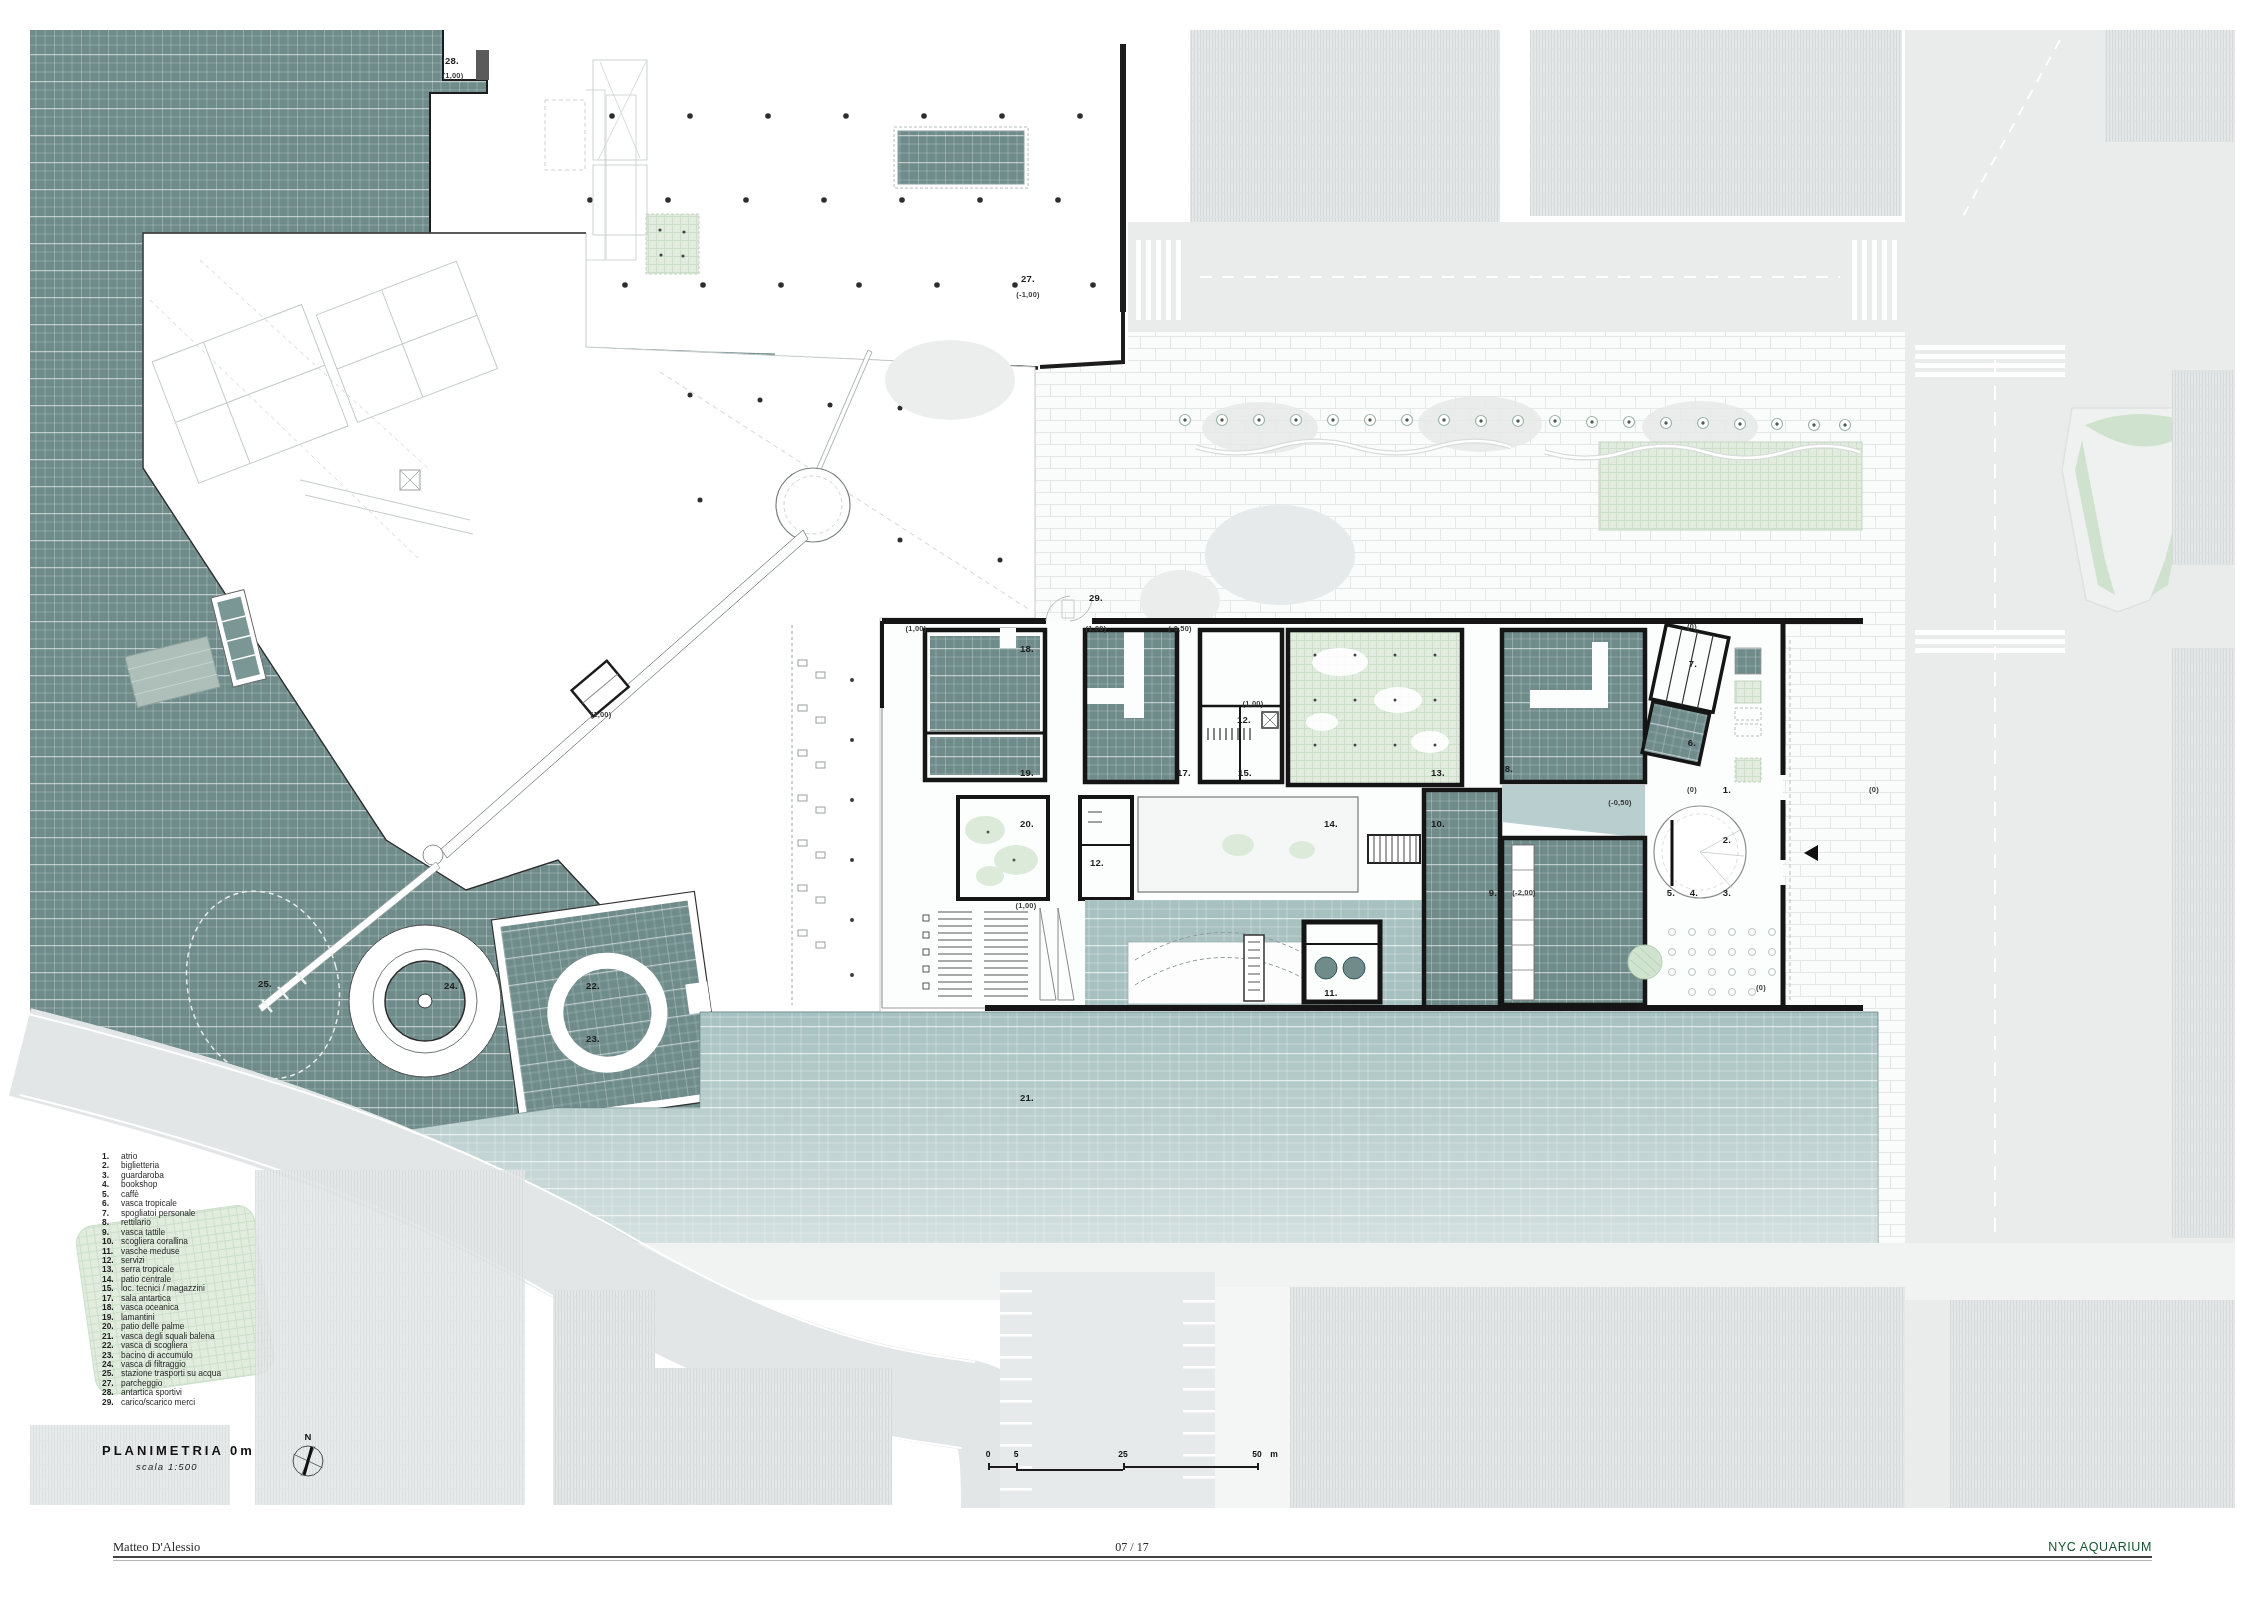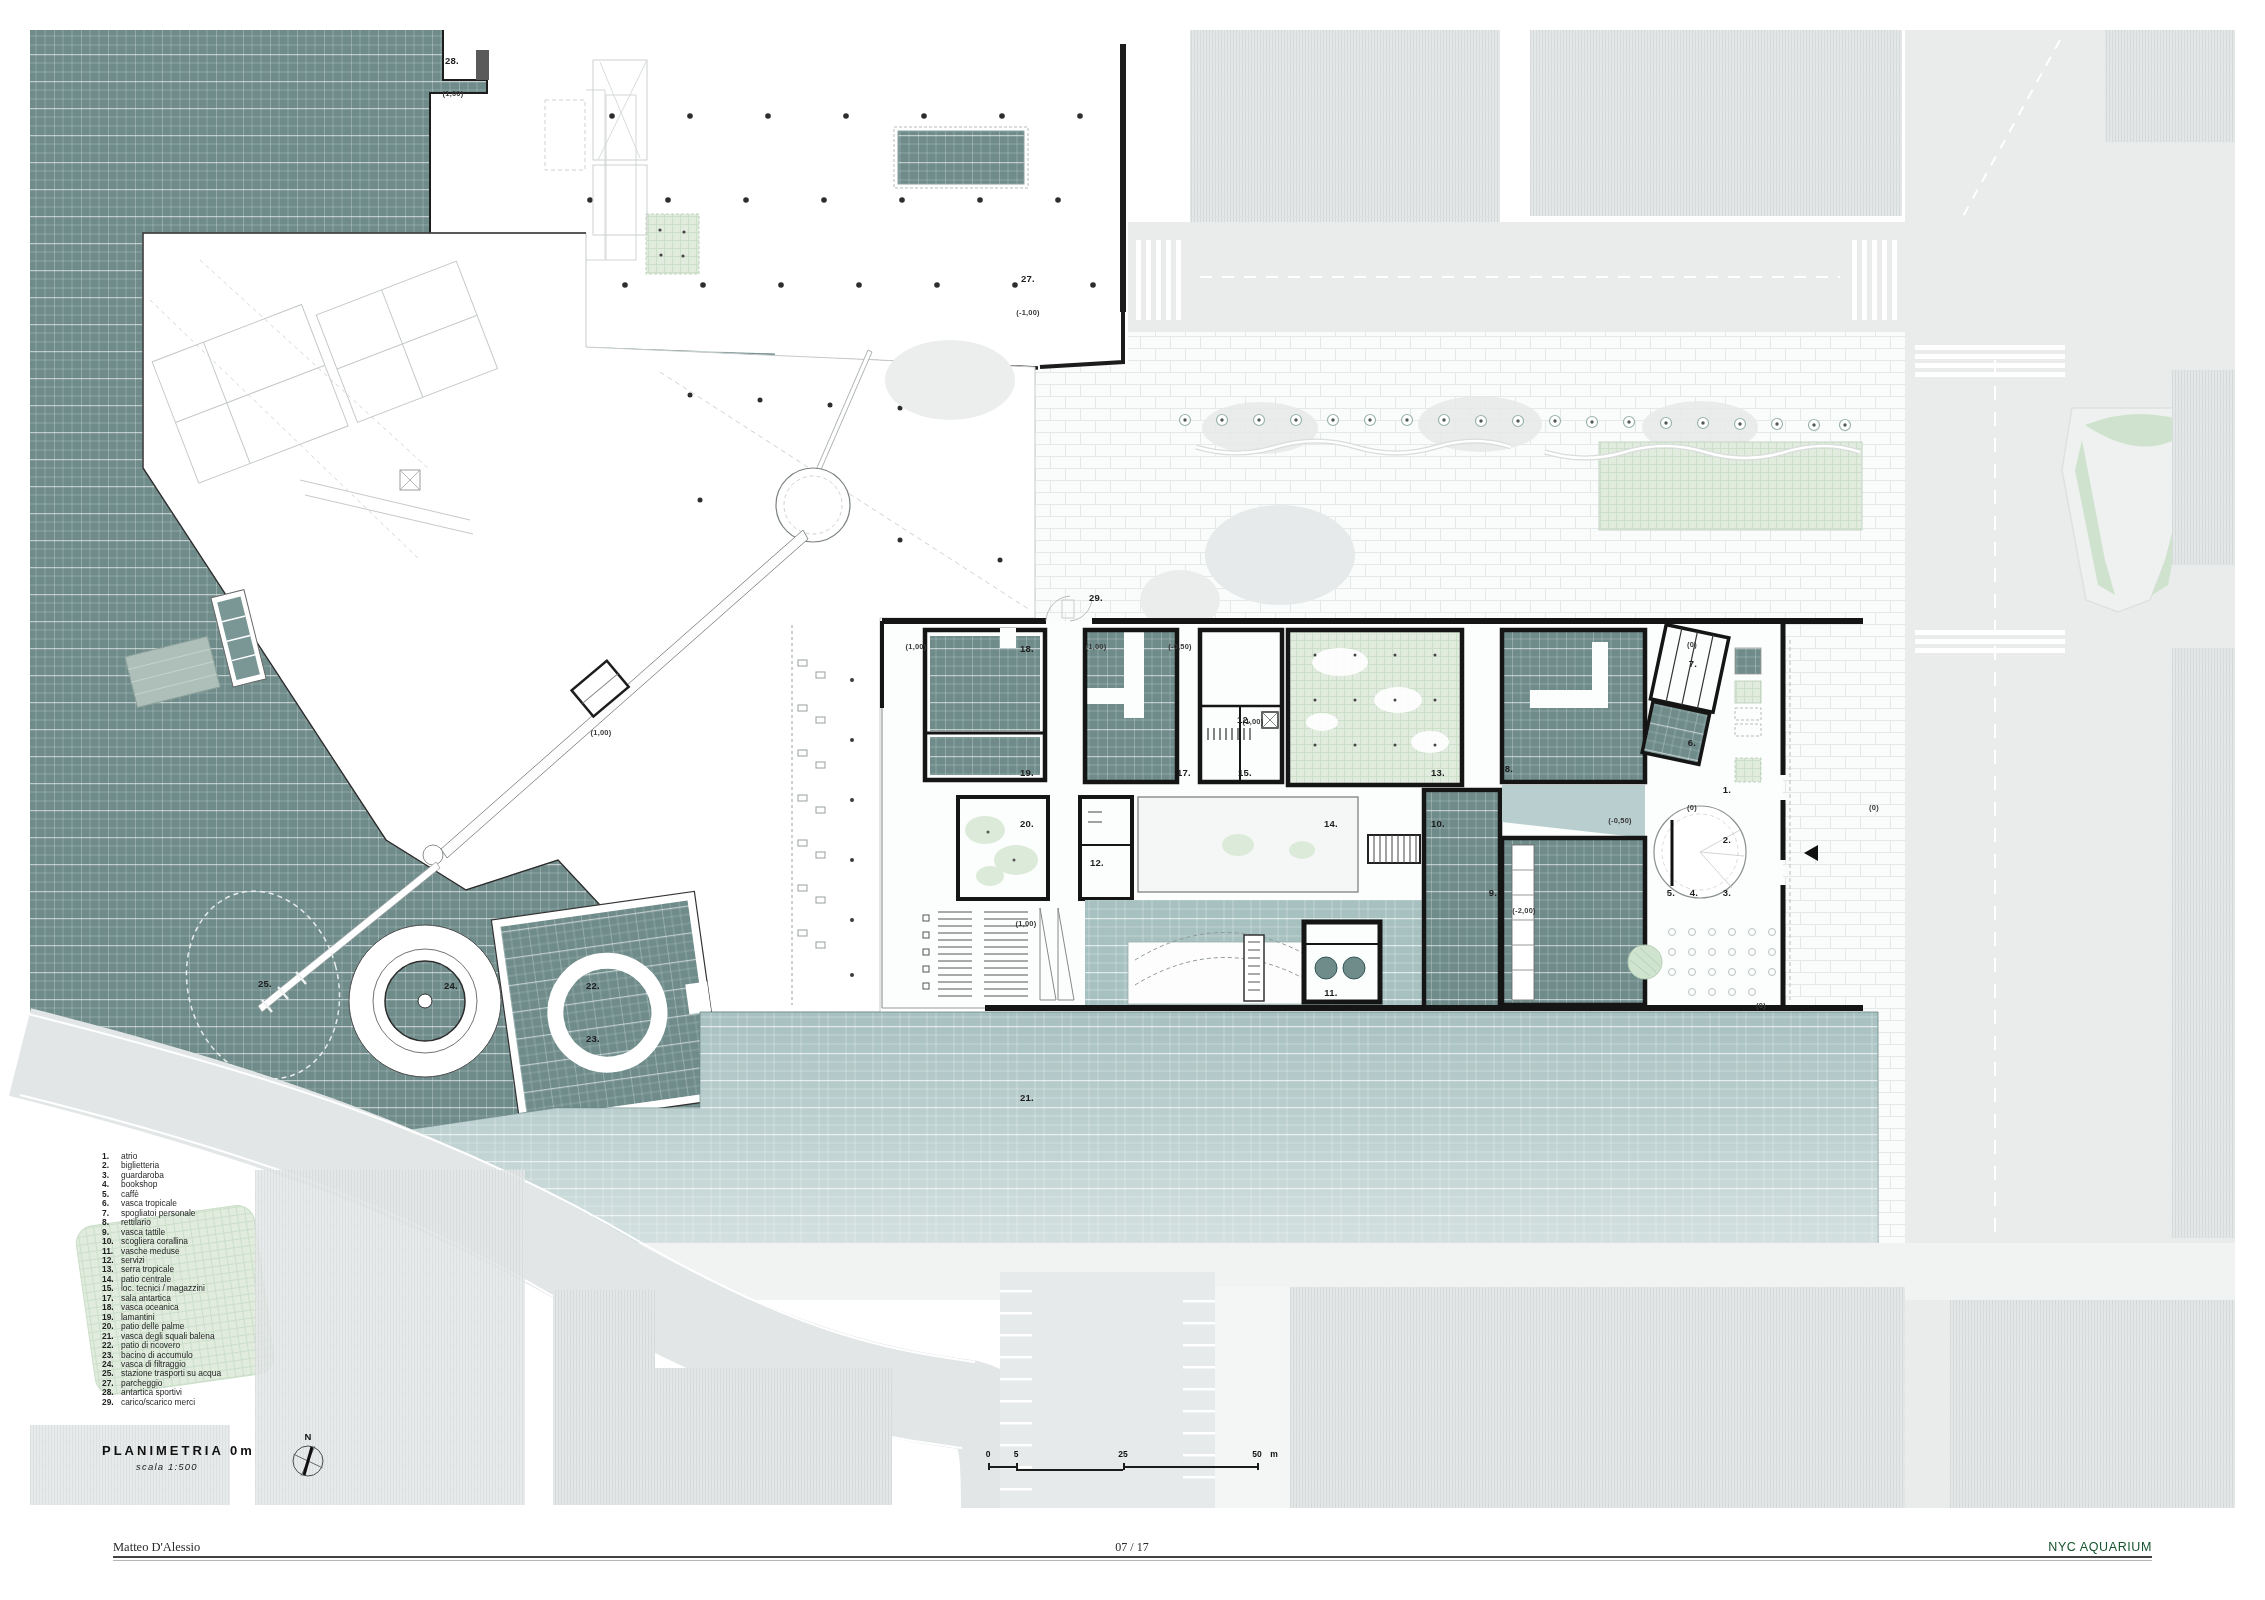--- a/index.html
+++ b/index.html
@@ -1,21 +1,21 @@
 <!DOCTYPE html>
 <html><head>
 <meta charset="utf-8">
 <style>
   html,body{margin:0;padding:0;background:#ffffff;}
   .page{position:relative;width:2265px;height:1600px;background:#ffffff;
         font-family:"Liberation Sans",sans-serif;overflow:hidden;}
   .page svg{position:absolute;left:0;top:0;}
   .plan-label{position:absolute;transform:translate(-50%,-50%);
         font-size:9.5px;font-weight:bold;color:#1d1d1d;letter-spacing:.3px;white-space:nowrap;}
-  .plan-label.small{font-size:7.5px;font-weight:600;color:#3a3a3a;letter-spacing:.2px;margin-top:18px;}
+  .plan-label.small{font-size:7.5px;font-weight:600;color:#3a3a3a;letter-spacing:.2px;}
   .legend{position:absolute;left:102px;top:1152px;}
   .legend-row{display:flex;font-size:8.4px;line-height:9.45px;color:#1f1f1f;}
   .legend-num{width:19px;font-weight:bold;}
   .legend-label{font-weight:normal;}
   .title{position:absolute;left:102px;top:1443px;font-size:13px;font-weight:bold;
         letter-spacing:3px;color:#101010;}
   .subtitle{position:absolute;left:102px;top:1461px;font-size:9.5px;font-style:italic;
         letter-spacing:1.2px;color:#222;margin-left:34px;}
   .north-label{position:absolute;left:308px;top:1436px;transform:translate(-50%,-50%);
         font-size:9.5px;font-weight:bold;color:#111;}
@@ -745,21 +745,21 @@
       <span class="legend-label">patio delle palme</span>
     </div>
 
     <div class="legend-row">
       <span class="legend-num">21.</span>
       <span class="legend-label">vasca degli squali balena</span>
     </div>
 
     <div class="legend-row">
       <span class="legend-num">22.</span>
-      <span class="legend-label">patio di ricovero</span>
+      <span class="legend-label">vasca di scogliera</span>
     </div>
 
     <div class="legend-row">
       <span class="legend-num">23.</span>
       <span class="legend-label">bacino di accumulo</span>
     </div>
 
     <div class="legend-row">
       <span class="legend-num">24.</span>
       <span class="legend-label">vasca di filtraggio</span>

